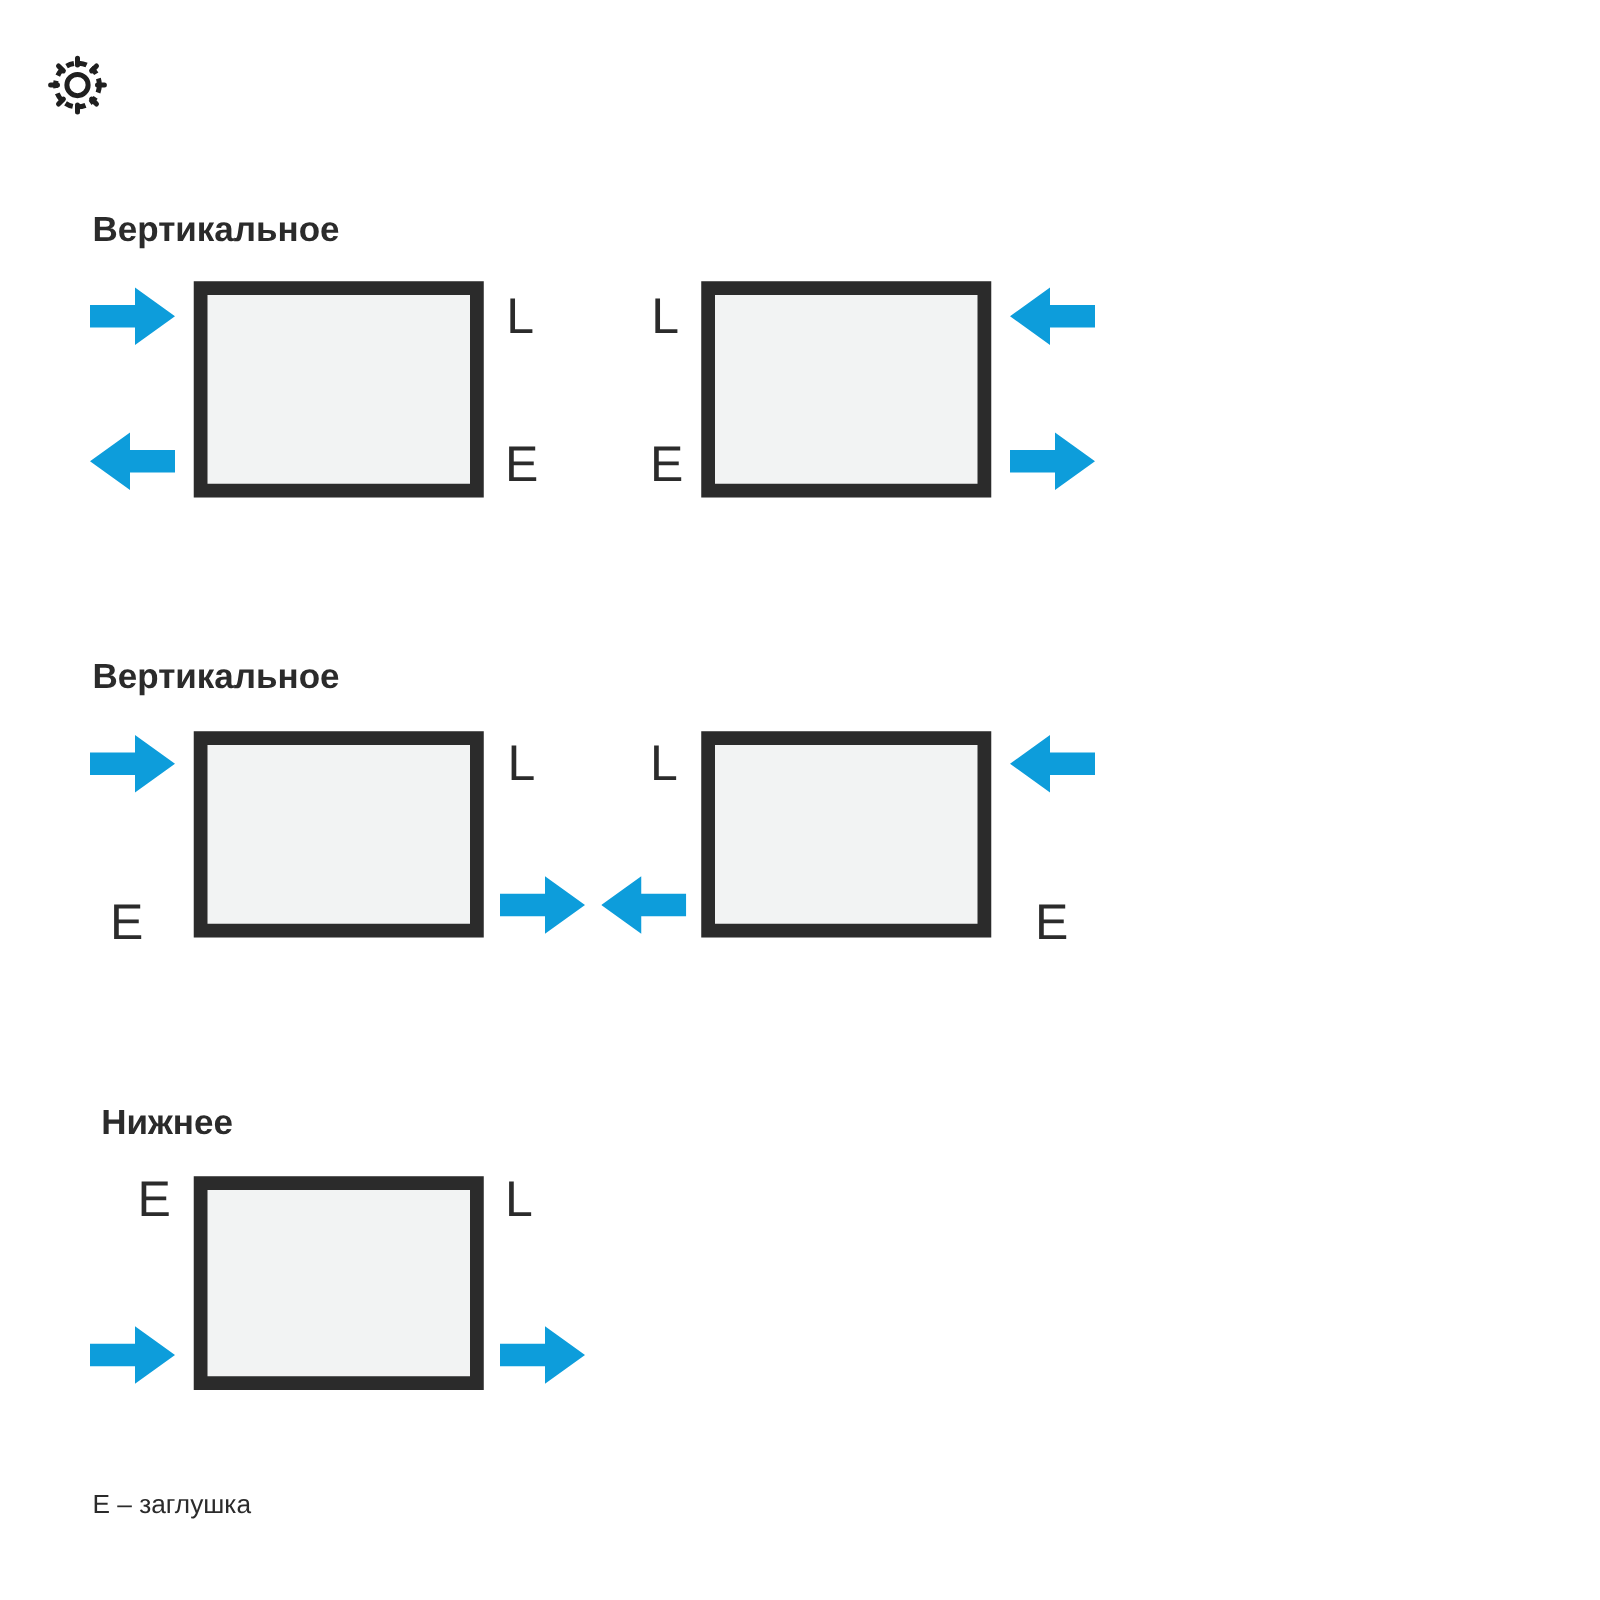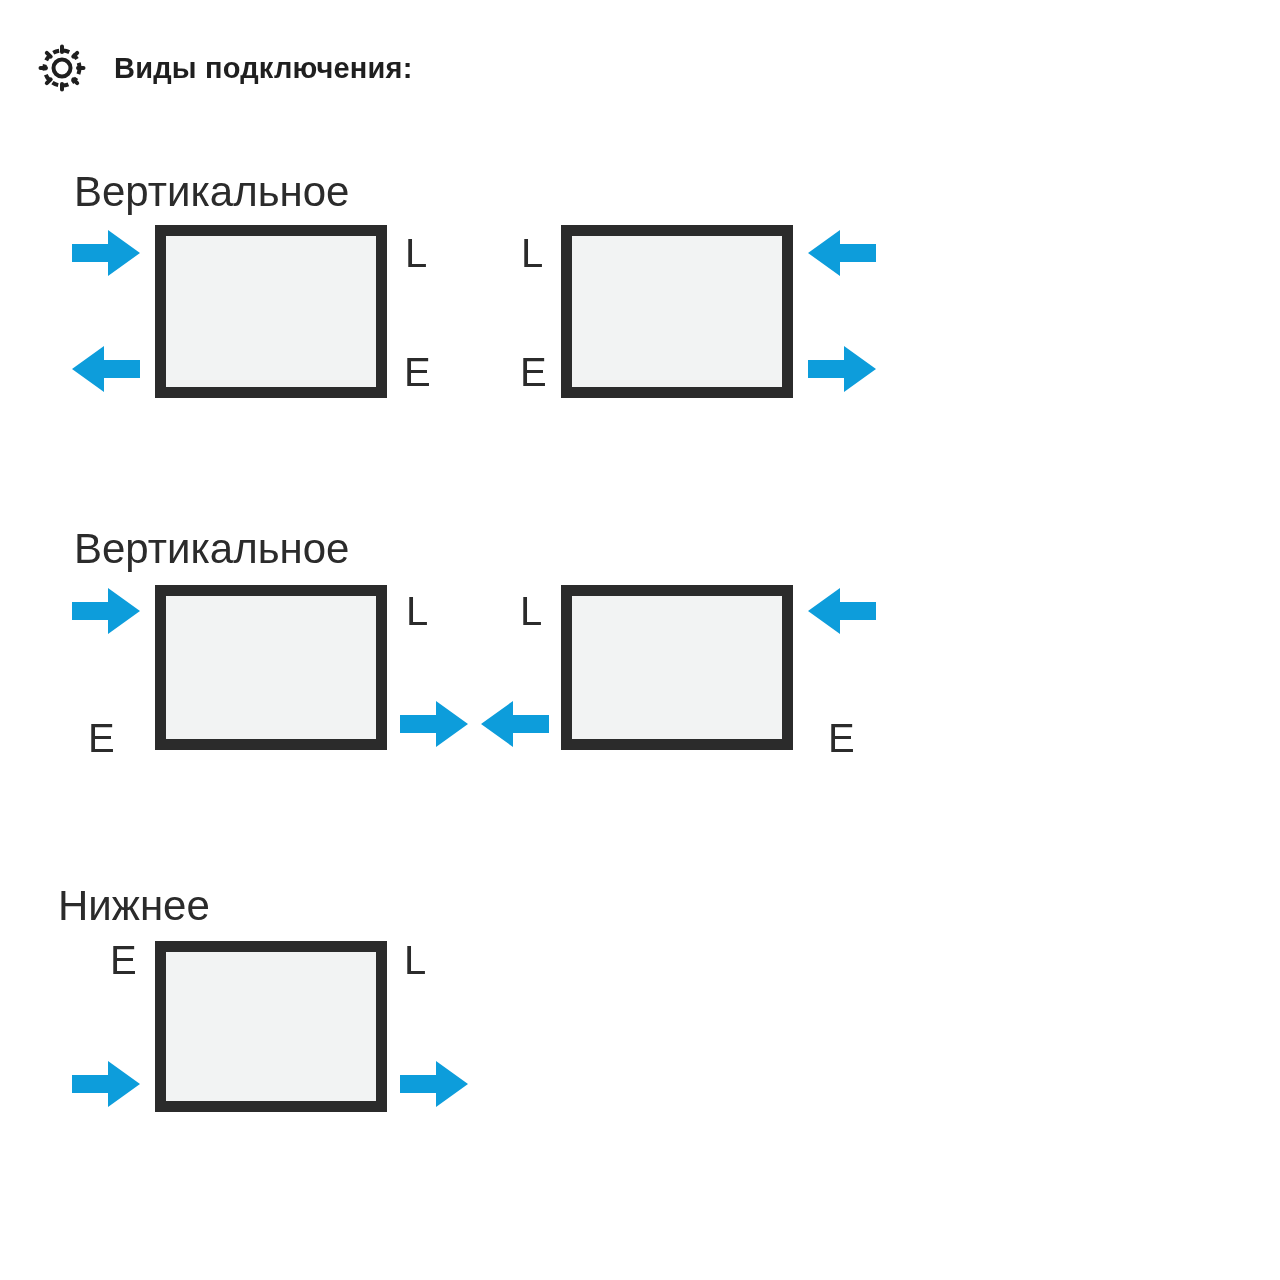--- a/index.html
+++ b/index.html
@@ -34,22 +34,22 @@
     font-size: 29px;
     font-weight: bold;
     letter-spacing: 0.2px;
     color: #1f1f1f;
     white-space: nowrap;
   }
 
   
   .section-title {
     position: absolute;
-    font-size: 42px;
-    font-weight: normal;
+    font-size: 28px;
+    font-weight: bold;
     color: #2b2b2b;
     white-space: nowrap;
   }
 
   
   .radiator {
     position: absolute;
     box-sizing: border-box;
     border: 11px solid #2b2b2b;
     background: #f2f3f3;
@@ -91,21 +91,20 @@
     <svg viewBox="0 0 52 52" width="52" height="52" aria-hidden="true">
       <g fill="none" stroke="#1f1f1f" stroke-width="4">
         <circle cx="26" cy="26" r="8.5"></circle>
         <path d="M26 4.5 L26 10 M26 42 L26 47.5 M4.5 26 L10 26 M42 26 L47.5 26
                  M10.8 10.8 L14.7 14.7 M37.3 37.3 L41.2 41.2
                  M10.8 41.2 L14.7 37.3 M37.3 14.7 L41.2 10.8" stroke-linecap="round"></path>
         <circle cx="26" cy="26" r="17.5" stroke-dasharray="6.2 4.2"></circle>
       </g>
     </svg>
   </span>
-  <div class="header-title">Виды подключения:</div>
 </div>
 
 <div class="section-title" style="left:74px; top:168px;">Вертикальное</div>
 
 <div class="radiator" style="left:155px; top:225px; width:232px; height:173px;"></div>
 
 <div class="arrow" style="left:72px; top:227px;">
   <svg viewBox="0 0 68 52" width="68" height="52">
       <path d="M0 17 H36 V3 L68 26 L36 49 V35 H0 Z" fill="#0d9ddb"></path>
     </svg>
@@ -158,31 +157,32 @@
     </svg>
 </div>
 <div class="arrow" style="left:481px; top:698px;">
   <svg viewBox="0 0 68 52" width="68" height="52">
       <path d="M68 17 H32 V3 L0 26 L32 49 V35 H68 Z" fill="#0d9ddb"></path>
     </svg>
 </div>
 <div class="letter" style="left:520px; top:591px;">L</div>
 <div class="letter" style="left:828px; top:718px;">E</div>
 
-<div class="section-title" style="left:58px; top:882px;">Нижнее</div>
+<div class="section-title" style="left:81px; top:882px;">Нижнее</div>
 
 <div class="radiator" style="left:155px; top:941px; width:232px; height:171px;"></div>
 
 <div class="arrow" style="left:72px; top:1058px;">
   <svg viewBox="0 0 68 52" width="68" height="52">
       <path d="M0 17 H36 V3 L68 26 L36 49 V35 H0 Z" fill="#0d9ddb"></path>
     </svg>
 </div>
 <div class="arrow" style="left:400px; top:1058px;">
   <svg viewBox="0 0 68 52" width="68" height="52">
       <path d="M0 17 H36 V3 L68 26 L36 49 V35 H0 Z" fill="#0d9ddb"></path>
     </svg>
 </div>
 <div class="letter" style="left:110px; top:940px;">E</div>
 <div class="letter" style="left:404px; top:940px;">L</div>
 
 <div class="legend">
+  <div>E – заглушка</div>
 </div>
 
 </body></html>

